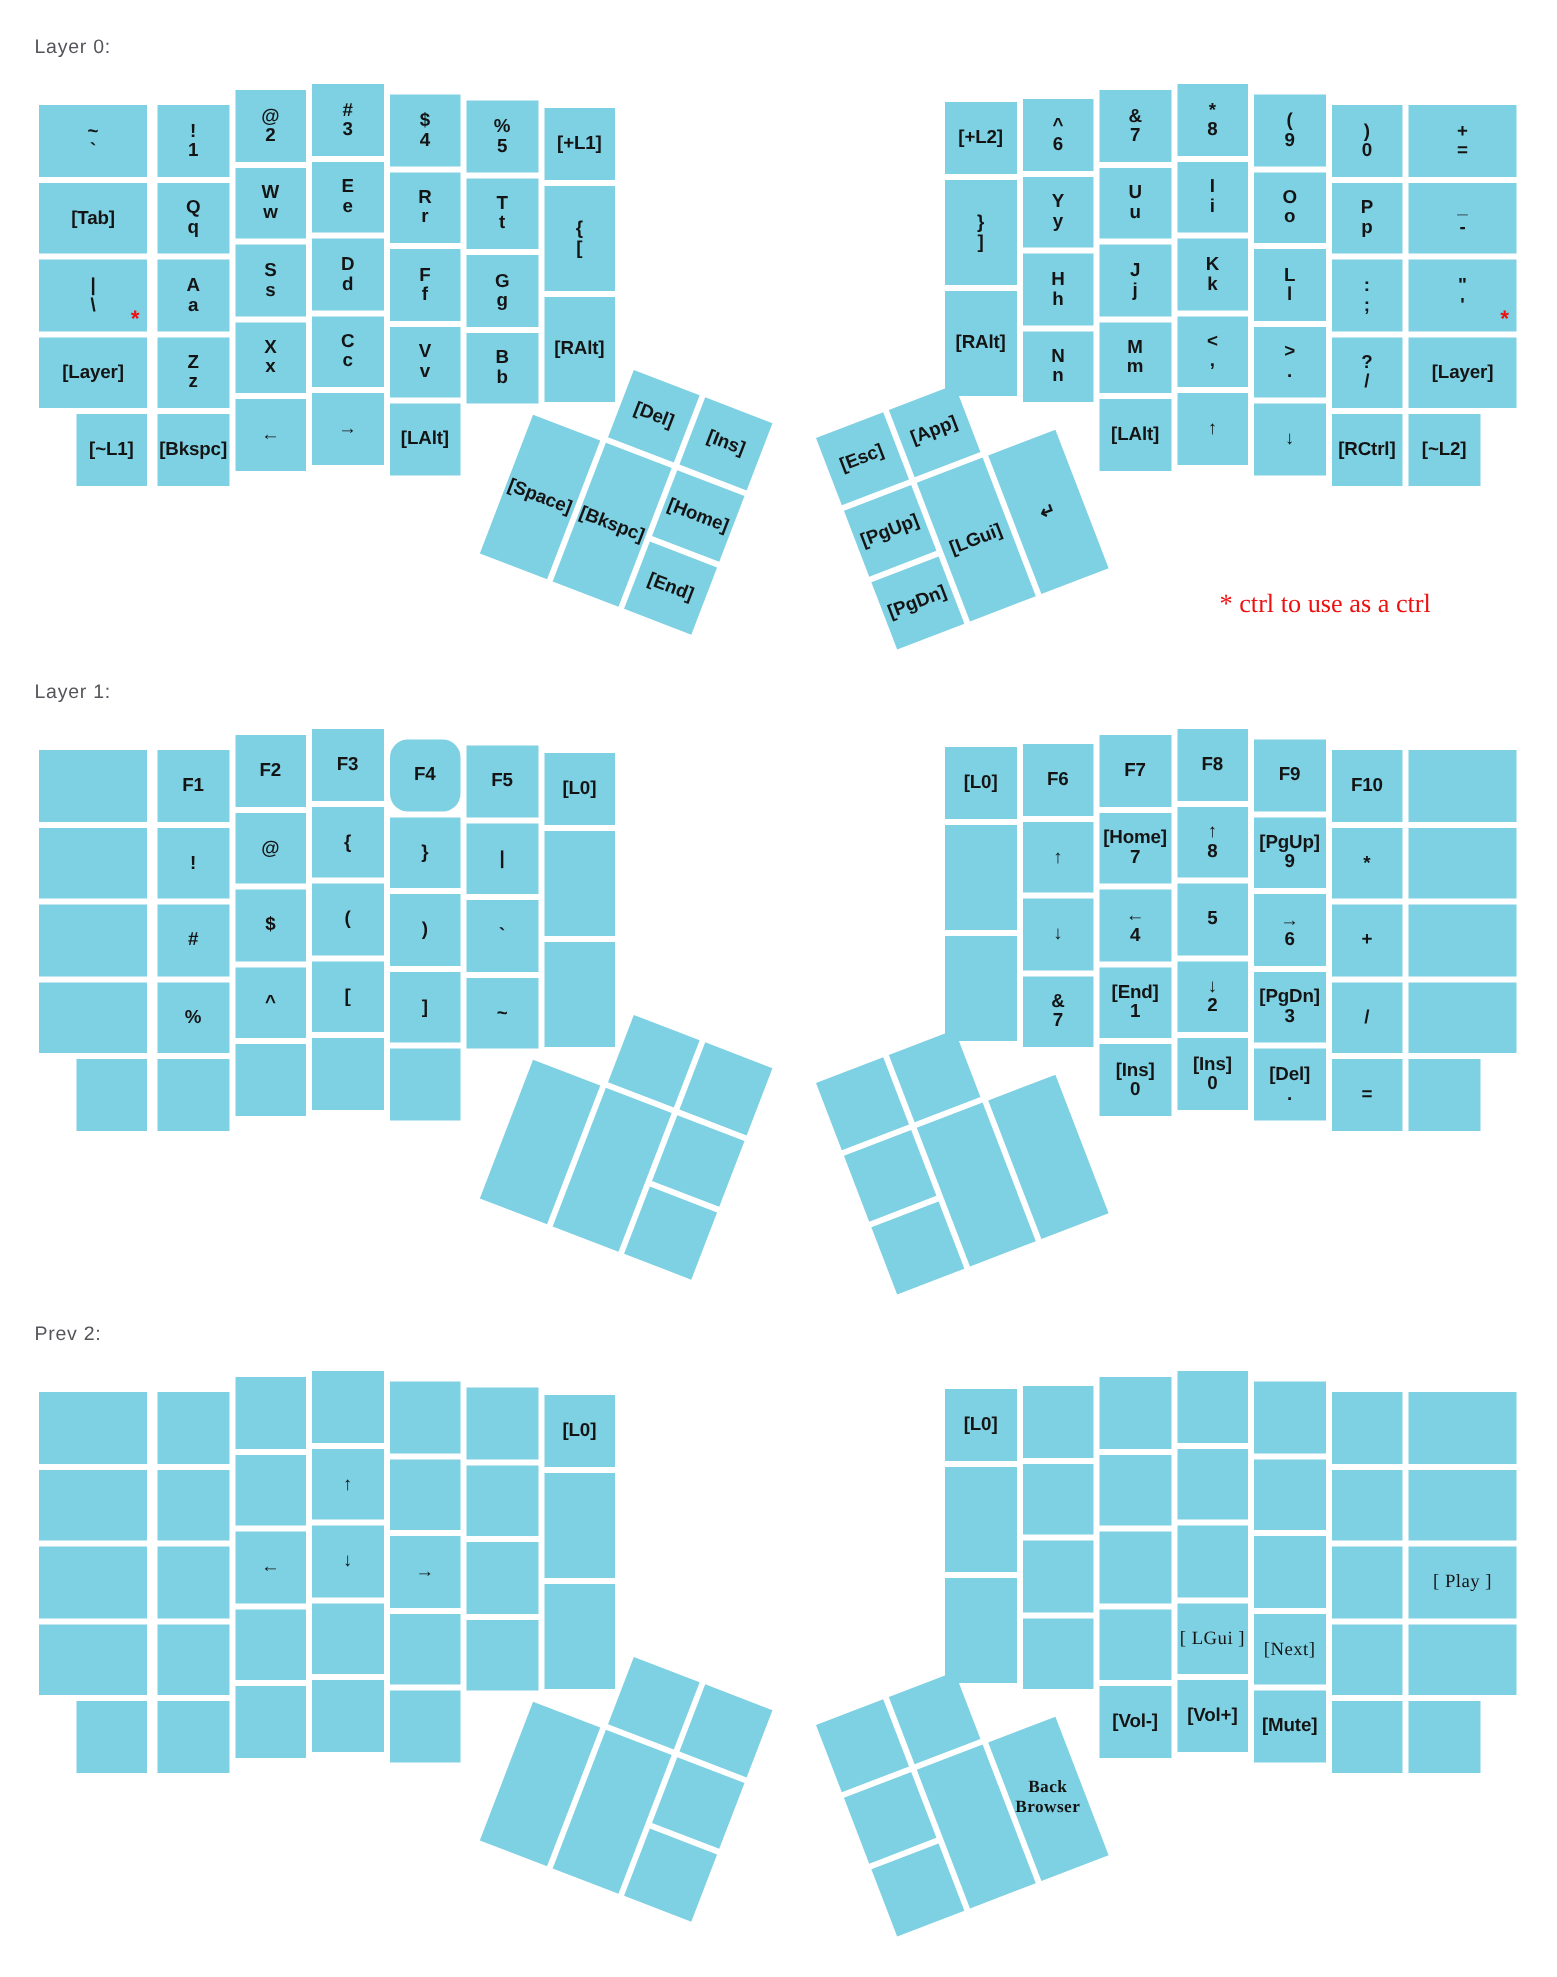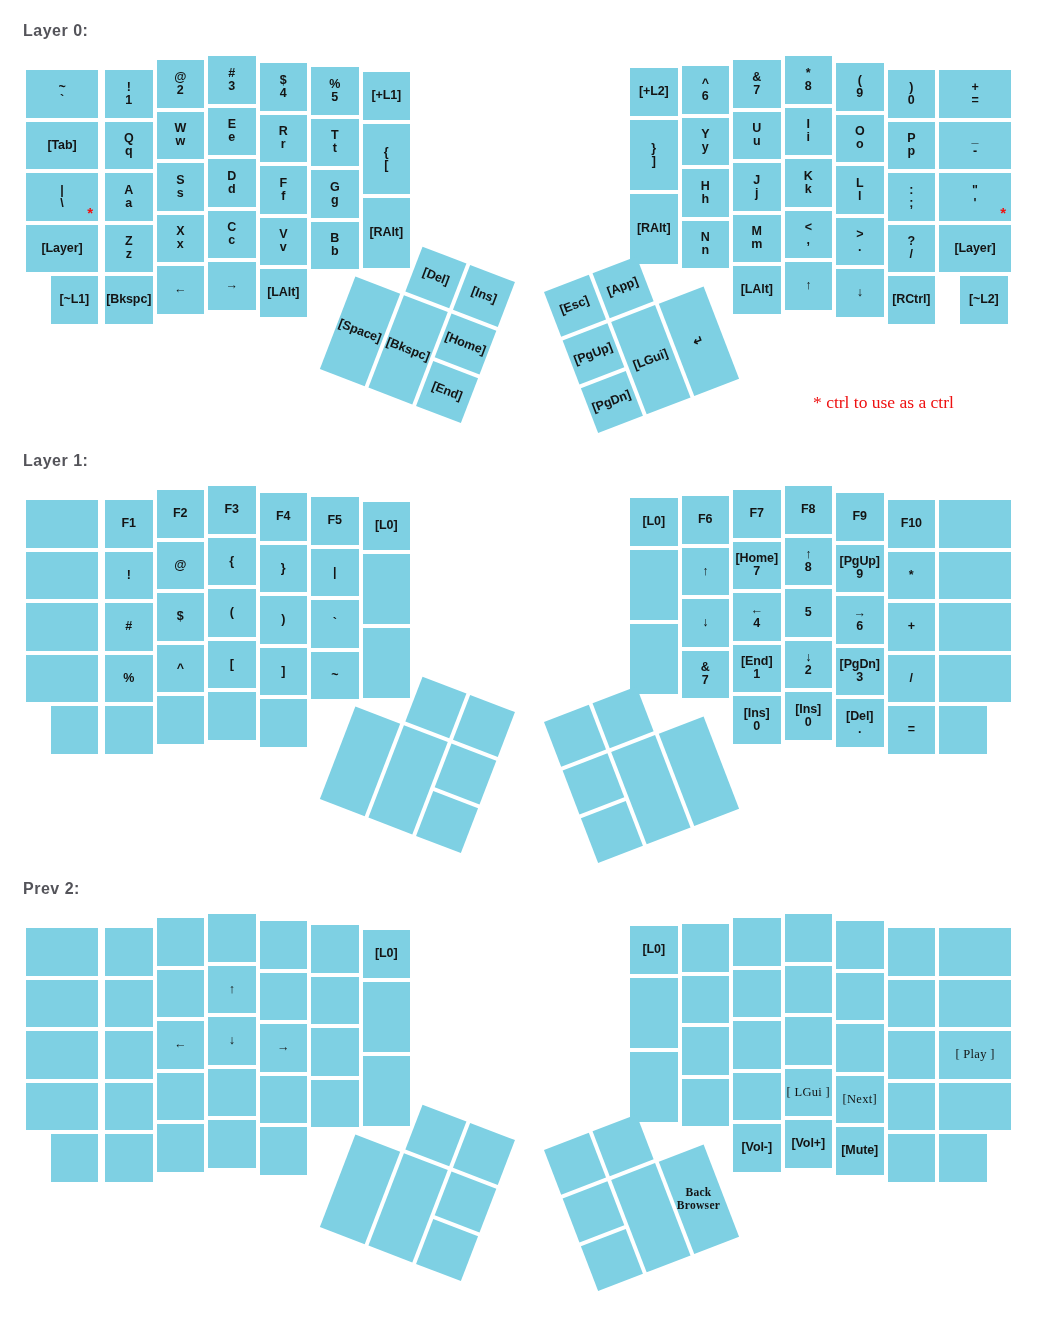--- a/index.html
+++ b/index.html
@@ -24,22 +24,22 @@
   .lab.horiz{
     display:inline-block;transform:rotate(21deg);
     font-weight:700;font-size:11.5px;line-height:13px;
   }
   .star{
     position:absolute;right:5px;bottom:1px;color:var(--note,#EE1111);
     font-weight:700;font-size:15px;line-height:14px;
   }
   .thumb{position:absolute;width:151px;height:151px;transform-origin:0 0;}
   .layer-title{
-    position:absolute;left:23px;font-size:16px;line-height:18px;
-    color:var(--title,#54545A);letter-spacing:0.5px;font-weight:700;
+    position:absolute;left:23px;font-size:13px;line-height:18px;
+    color:var(--title,#54545A);letter-spacing:0.5px;font-weight:400;
   }
   .note{
     position:absolute;font-family:"Liberation Serif", serif;
     color:var(--note,#EE1111);font-size:17.5px;line-height:22px;
   }
 </style>
 </head>
 <body style="--key: #7ED0E3; --title: #54545A; --note: #EE1111;">
 
 <div id="board">
@@ -277,21 +277,21 @@
       </div>
       <div class="key" style="left: 784.5px; top: 262px; width: 47.5px; height: 47.5px;">
         <span class="lab">↑</span>
       </div>
       <div class="key" style="left: 836px; top: 269px; width: 47.5px; height: 47.5px;">
         <span class="lab">↓</span>
       </div>
       <div class="key" style="left: 887.5px; top: 276px; width: 47.5px; height: 47.5px;">
         <span class="lab">[RCtrl]</span>
       </div>
-      <div class="key" style="left: 939px; top: 276px; width: 47.5px; height: 47.5px; margin-left: 21px;">
+      <div class="key" style="left: 939px; top: 276px; width: 47.5px; height: 47.5px;">
         <span class="lab">[~L2]</span>
       </div>
       <div class="thumb" style="left: 374px; top: 228px; transform: rotate(21deg);">
         <div class="key" style="left: 51.5px; top: 0px; width: 47.5px; height: 47.5px;">
           <span class="lab">[Del]</span>
         </div>
         <div class="key" style="left: 103px; top: 0px; width: 47.5px; height: 47.5px;">
           <span class="lab">[Ins]</span>
         </div>
         <div class="key" style="left: 0px; top: 51.5px; width: 47.5px; height: 99px;">
@@ -363,21 +363,21 @@
       </div>
       <div class="key" style="left: 208px; top: 537.5px; width: 47.5px; height: 47.5px;">
         <span class="lab">{</span>
       </div>
       <div class="key" style="left: 208px; top: 589px; width: 47.5px; height: 47.5px;">
         <span class="lab">(</span>
       </div>
       <div class="key" style="left: 208px; top: 640.5px; width: 47.5px; height: 47.5px;">
         <span class="lab">[</span>
       </div>
-      <div class="key" style="left: 259.5px; top: 493px; width: 47.5px; height: 47.5px;">
+      <div class="key" style="left: 259.5px; top: 493px; width: 47.5px; height: 47.5px; border-radius: 12px;">
         <span class="lab">F4</span>
       </div>
       <div class="key" style="left: 259.5px; top: 544.5px; width: 47.5px; height: 47.5px;">
         <span class="lab">}</span>
       </div>
       <div class="key" style="left: 259.5px; top: 596px; width: 47.5px; height: 47.5px;">
         <span class="lab">)</span>
       </div>
       <div class="key" style="left: 259.5px; top: 647.5px; width: 47.5px; height: 47.5px;">
         <span class="lab">]</span>

